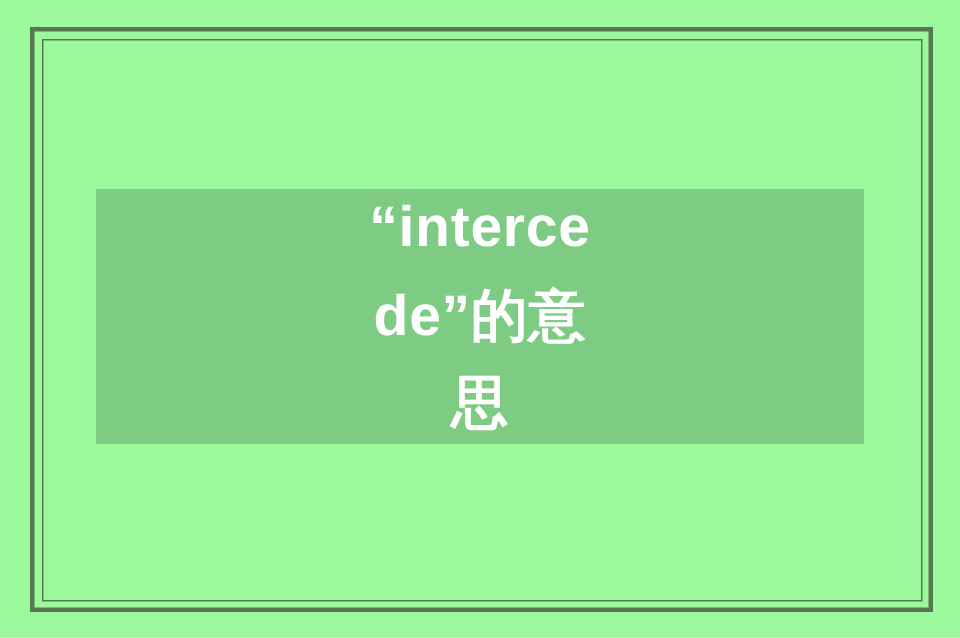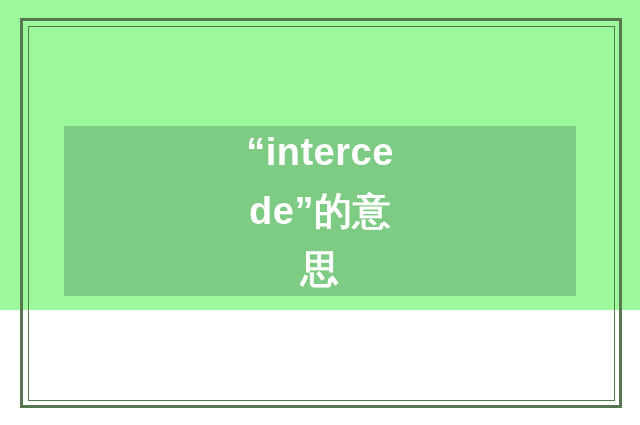--- a/index.html
+++ b/index.html
@@ -9,21 +9,21 @@
   body {
     width: 640px;
     height: 425px;
     overflow: hidden;
     font-family: "Liberation Sans", "DejaVu Sans", sans-serif;
   }
 
   #page {
     position: relative;
     width: 640px;
-    height: 310px;
+    height: 425px;
     background: #9bf99b;
     box-sizing: border-box;
   }
 
   
   #outer-frame {
     position: absolute;
     left: 20px;
     top: 18px;
     width: 602px;

